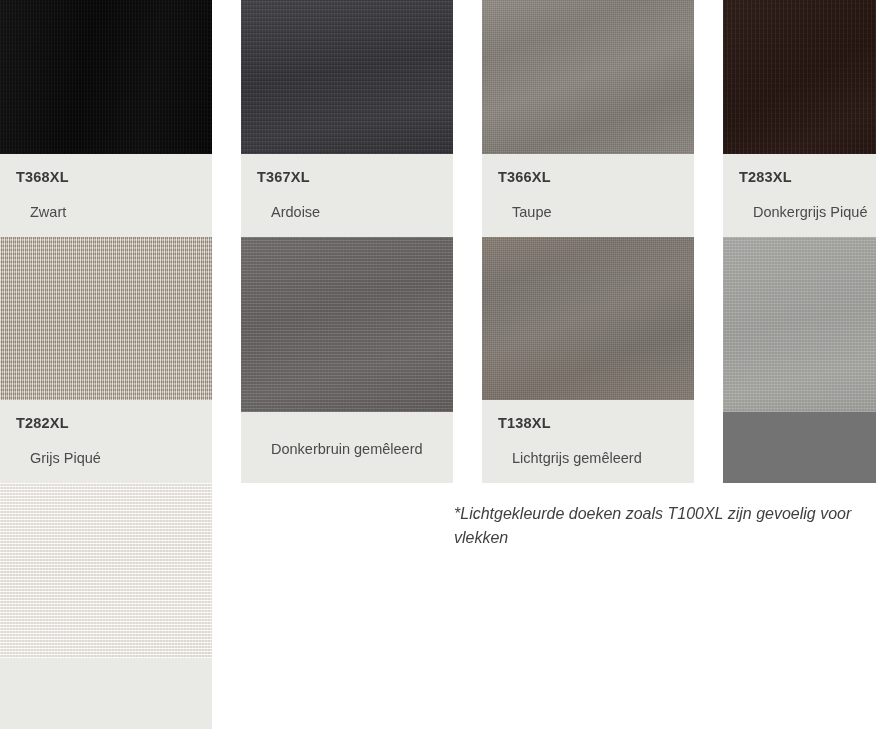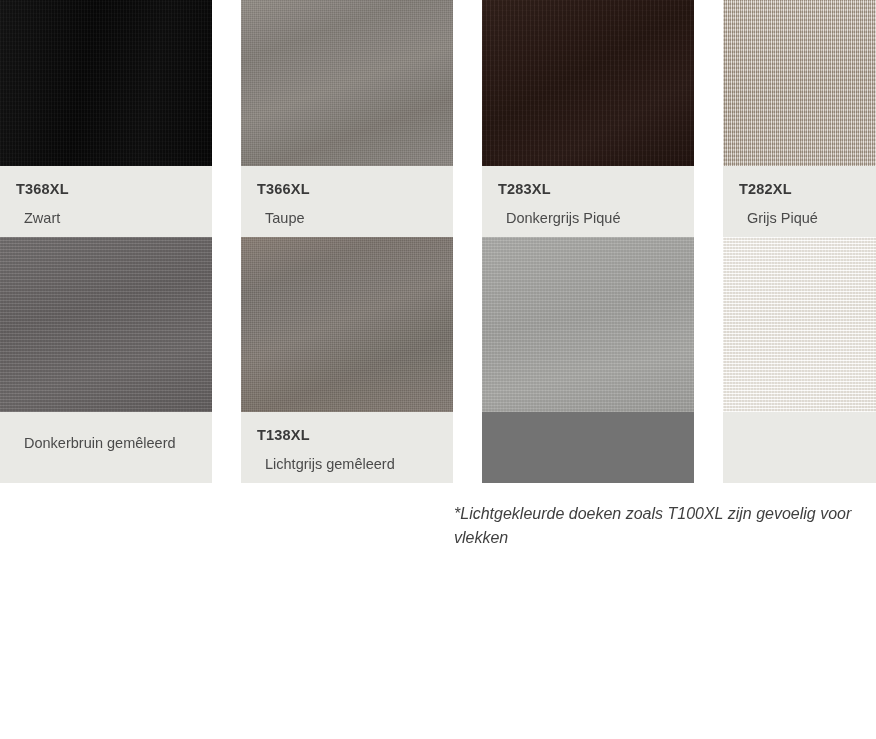--- a/index.html
+++ b/index.html
@@ -59,21 +59,21 @@
     letter-spacing: 0.2px;
     line-height: 1.45;
     margin: 0 0 1px 0;
     white-space: nowrap;
   }
   .swatch-name {
     font-size: 14.5px;
     font-weight: normal;
     color: #4a4a4a;
     line-height: 1.45;
-    margin: 8px;
+    margin: 14px;
     white-space: nowrap;
   }
 
   
   .footnote {
     grid-column: 2 / span 3;
     grid-row: 3;
     align-self: start;
     justify-self: start;
     margin-top: 19px;
@@ -254,20 +254,29 @@
     <div class="swatch-sample">
       <div class="tex tex-zwart"></div>
     </div>
     <div class="swatch-label">
       <div class="swatch-code">T368XL</div>
       <div class="swatch-name">Zwart</div>
     </div>
   </div>
 
 
+  <div class="swatch-card row-1">
+    <div class="swatch-sample">
+      <div class="tex tex-ardoise"></div>
+    </div>
+    <div class="swatch-label">
+      <div class="swatch-code">T367XL</div>
+      <div class="swatch-name">Ardoise</div>
+    </div>
+  </div>
 
   <div class="swatch-card row-1">
     <div class="swatch-sample">
       <div class="tex tex-taupe"></div>
     </div>
     <div class="swatch-label">
       <div class="swatch-code">T366XL</div>
       <div class="swatch-name">Taupe</div>
     </div>
   </div>

